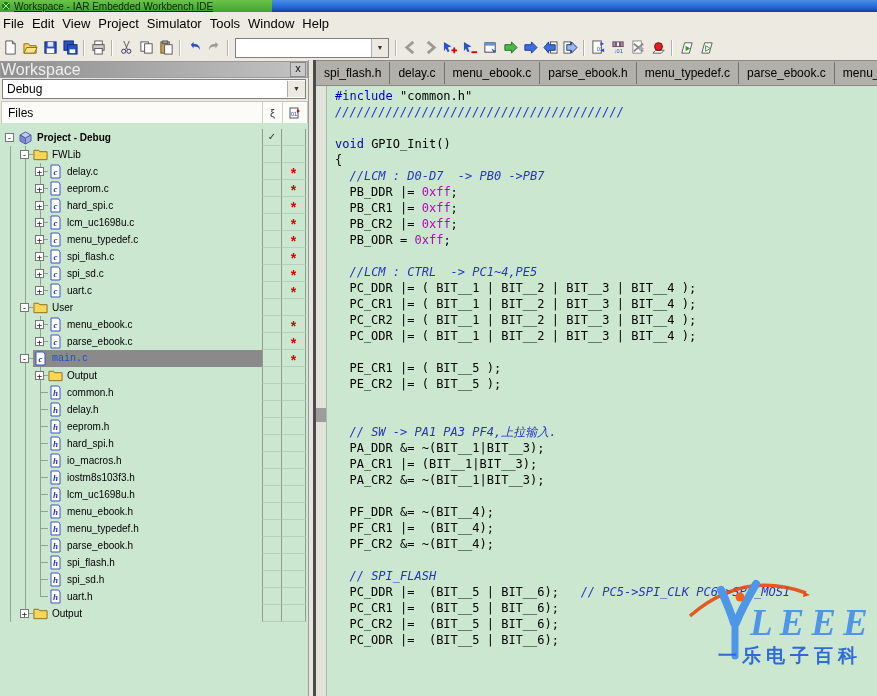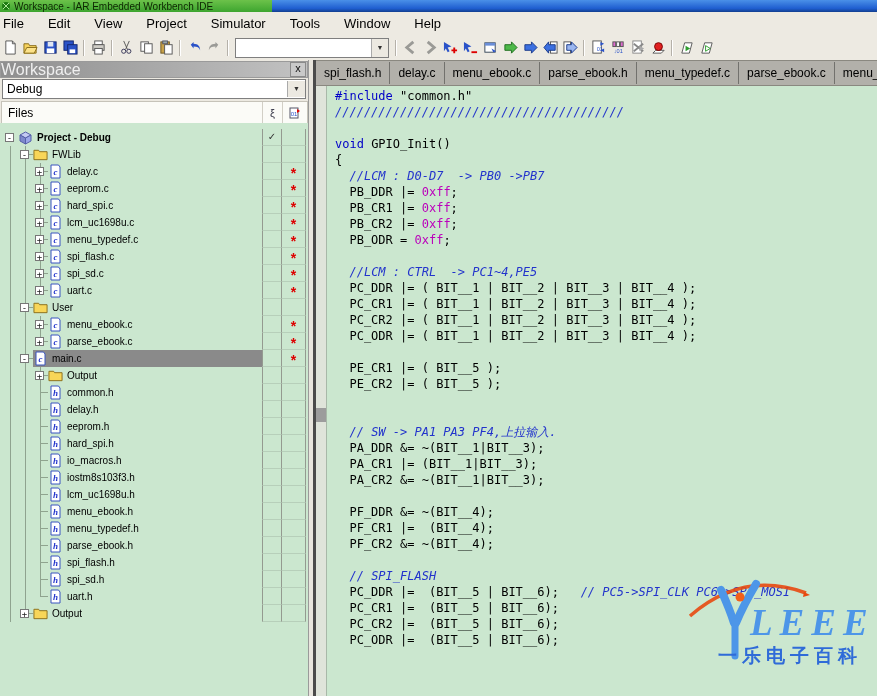--- a/index.html
+++ b/index.html
@@ -4,26 +4,26 @@
 <style>
   html,body{margin:0;padding:0;background:#555;}
   #window{position:relative;width:877px;height:696px;overflow:hidden;
     font-family:"Liberation Sans",sans-serif;background:#ECE9E1;cursor:default;}
 
   
   #titlestrip{position:absolute;left:0;top:0;width:877px;height:12px;
     background:linear-gradient(#4a90e8,#1f5ed0 70%,#123f8f);}
   #titlegreen{position:absolute;left:0;top:0;width:272px;height:12px;
     background:linear-gradient(#6cc24a,var(--title-green));display:flex;align-items:center;overflow:hidden;}
-  #apptitle{font-size:10px;color:#0d2600;white-space:nowrap;margin-left:2px;}
+  #apptitle{font-size:10px;color:#0d2600;white-space:nowrap;margin-left:2px;text-decoration:underline;}
 
   
   #menubar{position:absolute;left:0;top:12px;width:877px;height:23px;background:#EDEAE2;
     display:flex;align-items:center;border-bottom:1px solid #dcd8d0;}
-  .menu-item{font-size:13px;color:#000;padding:2px 12px;}
+  .menu-item{font-size:13px;color:#000;padding:2px 4px;}
   .menu-item:first-child{padding-left:3px;}
 
   
   #toolbar{position:absolute;left:0;top:35px;width:877px;height:25px;background:#EDEAE2;
     display:flex;align-items:center;border-bottom:1px solid #b9b5ad;}
   .tbtn{width:20px;height:19px;border:none;background:transparent;padding:1px;margin:0;display:flex;
     align-items:center;justify-content:center;}
   .tbtn svg{width:15px;height:15px;}
   .tsep{width:1px;height:16px;background:#b5b1a9;border-right:1px solid #fff;margin:0 3px;}
   #searchcombo{display:flex;width:152px;height:18px;border:1px solid #7f7f7f;background:#fff;margin:0 3px;}
@@ -60,21 +60,21 @@
   .conn .v{position:absolute;left:8px;top:0;width:0;height:17px;border-left:1px solid #8fa38f;}
   .conn.last .v{height:9px;}
   .conn .h{position:absolute;left:8px;top:8px;width:8px;border-top:1px solid #8fa38f;}
   .ebox{position:absolute;left:3px;top:4px;width:9px;height:9px;background:#fff;border:1px solid #777;
     font-size:9px;line-height:8px;text-align:center;color:#222;box-sizing:border-box;font-family:"DejaVu Sans Mono",monospace;}
   .ticon{width:16px;height:15px;flex:none;margin-right:3px;display:flex;align-items:center;}
   .ticon svg{width:15px;height:15px;}
   .tlabel{font-size:10px;color:#000;white-space:nowrap;position:relative;z-index:2;}
   .trow.bold .tlabel{font-weight:bold;}
   .trow .selbar{position:absolute;left:33px;top:0;width:229px;height:17px;background:var(--sel-gray);z-index:0;}
-  .trow.selected .tlabel{color:#000000;}
+  .trow.selected .tlabel{color:#1d4ed8;font-family:Liberation Mono, monospace;}
   .trow .ticon,.trow .conn,.trow .guide{position:relative;z-index:1;}
   .cellA,.cellB{position:absolute;top:0;height:17px;box-sizing:border-box;border-left:1px solid #949a90;
     border-bottom:1px solid #b7cfba;text-align:center;z-index:3;}
   .cellA{left:262px;width:19px;font-size:10px;color:#333;line-height:15px;}
   .cellB{left:281px;width:25px;border-right:1px solid #949a90;color:var(--star-red);
     font-size:14px;font-weight:bold;line-height:20px;}
 
   
   #splitter{position:absolute;left:308px;top:60px;width:8px;height:636px;background:#e8e5dd;
     border-left:1px solid #9a9a9a;border-right:3px solid #4b4b4b;box-sizing:border-box;}

